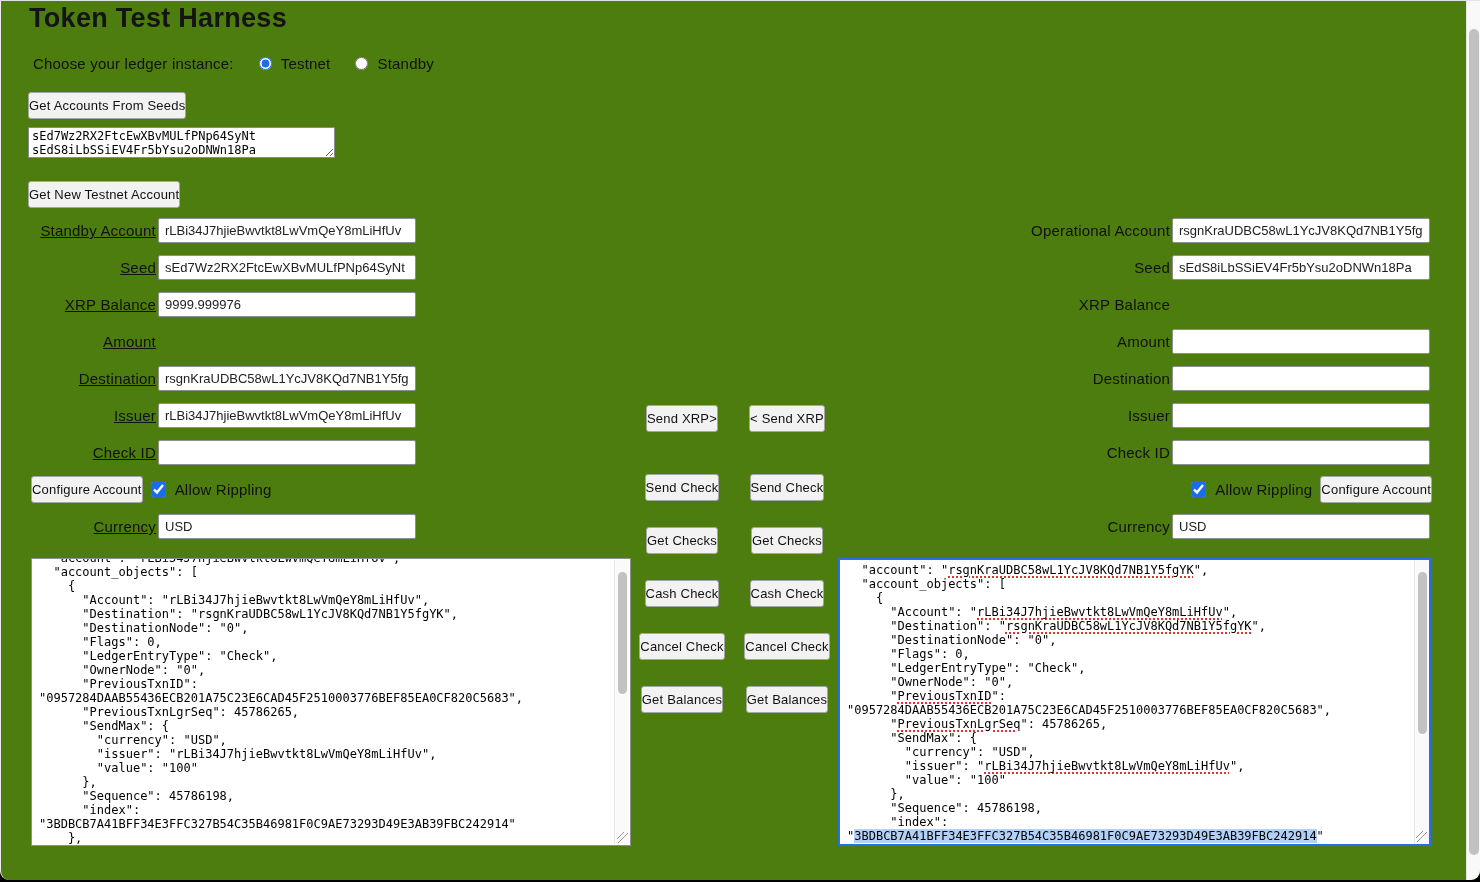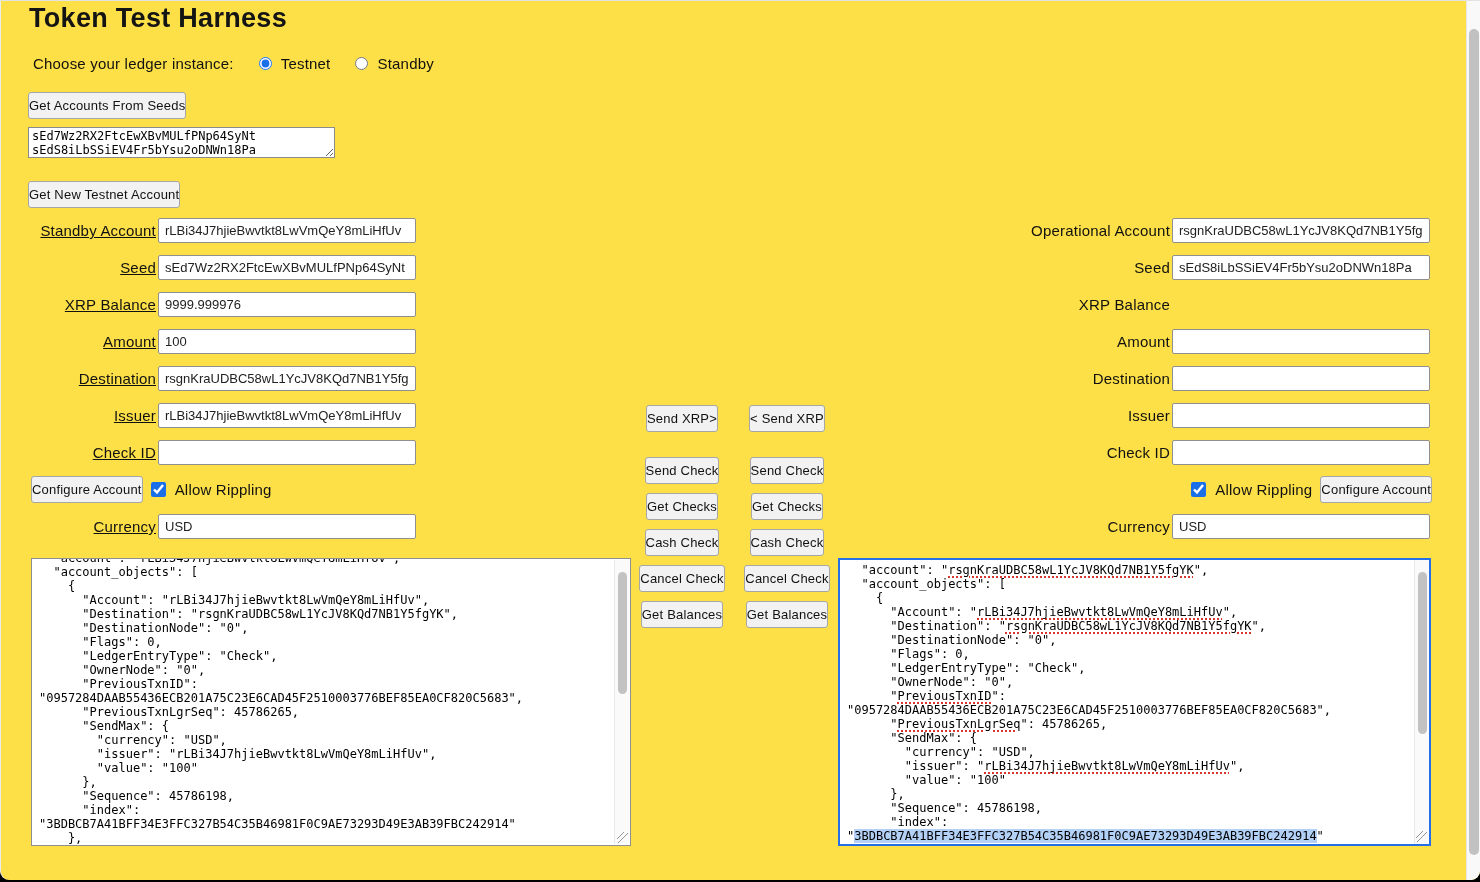--- a/index.html
+++ b/index.html
@@ -1,18 +1,18 @@
 <!DOCTYPE html>
 <html style="--accent: #1a6fe8; --focus: #2570e9; --selection: #b3d1f7; --squiggle: #d7372f;"><head>
 <meta charset="utf-8">
 <style>
   * { box-sizing: border-box; margin: 0; padding: 0; }
   html,body { width:1480px; height:882px; }
   body { background:#000; font-family:"Liberation Sans", sans-serif; position:relative; overflow:hidden; }
-  .page { position:absolute; top:0; left:0; width:1480px; height:880px; background:#fde047;
+  .page { position:absolute; top:0; left:0; width:1480px; height:880px; background:#4d7c0f;
           border-top:1px solid #e3e3e3; border-left:1px solid #ececec;
           border-radius:0 0 9px 9px; overflow:hidden; }
 
   .title { position:absolute; left:28px; top:2px; font-size:27px; font-weight:700; color:#141414; letter-spacing:.3px; }
 
   .ledger-row { position:absolute; left:32px; top:52px; height:20px; display:flex; align-items:center; font-size:15px; color:#111; letter-spacing:.2px; }
   .ledger-row .lbl { margin-right:25px; }
   .radio-opt { display:flex; align-items:center; margin-right:25px; cursor:default;justify-content:space-between; }
   .radio-opt input { width:13px; height:13px; accent-color:var(--accent,#1a6fe8); margin-right:9px; }
 
@@ -31,21 +31,21 @@
   .flabel { font-size:15px; color:#111; letter-spacing:.2px; text-align:right; flex:0 0 auto; padding-right:2px; white-space:nowrap; }
   .left .flabel { width:130px;text-decoration:underline; }
   .right .flabel { width:234px; }
   .finput { width:258px; height:25px; border:1px solid #8f8f8f; border-radius:2px; background:#fff;
             font-family:"Liberation Sans",sans-serif; font-size:13px; color:#222; padding:2px 6px; }
   .cfgrow.leftside { justify-content:flex-start; padding-left:3px; }
   .cfgrow.rightside { justify-content:flex-end; }
   .chklabel { display:flex; align-items:center; font-size:15px; letter-spacing:.2px; color:#111; margin:0 8px; }
   .chklabel input { width:15px; height:15px; accent-color:var(--accent,#1a6fe8); margin-right:9px; }
 
-  .midcol { position:absolute; top:404px; width:100px; display:flex; flex-direction:column; align-items:center; gap:9px; }
+  .midcol { position:absolute; top:404px; width:100px; display:flex; flex-direction:column; align-items:center; gap:26px; }
   .midcol.a { left:631px; } .midcol.b { left:736px; }
   .midcol .btn:first-child { margin-bottom:16px; }
 
   .result-panel { position:absolute; top:557px; height:288px; background:#fff; overflow:hidden; }
   .result-panel.leftpanel { left:30px; width:600px; border:1px solid #8f8f8f; }
   .result-panel.rightpanel { left:837px; width:593px; border:2px solid var(--focus,#2570e9); }
   .json-content { position:absolute; left:0; right:16px; font-family:"DejaVu Sans Mono", monospace;
                   font-size:12px; line-height:14px; color:#000; white-space:pre; padding-left:7px; }
   .leftpanel .json-content { top:-8px; }
   .rightpanel .json-content { top:3px; }
@@ -97,21 +97,20 @@
     <div class="frow">
       <label class="flabel">Seed</label>
       <input class="finput" value="sEd7Wz2RX2FtcEwXBvMULfPNp64SyNt" style="">
     </div>
     <div class="frow">
       <label class="flabel">XRP Balance</label>
       <input class="finput" value="9999.999976" style="">
     </div>
     <div class="frow">
       <label class="flabel">Amount</label>
-      <input class="finput" value="100" style="">
     </div>
     <div class="frow">
       <label class="flabel">Destination</label>
       <input class="finput" value="rsgnKraUDBC58wL1YcJV8KQd7NB1Y5fgYK" style="">
     </div>
     <div class="frow">
       <label class="flabel">Issuer</label>
       <input class="finput" value="rLBi34J7hjieBwvtkt8LwVmQeY8mLiHfUv" style="">
     </div>
     <div class="frow">

